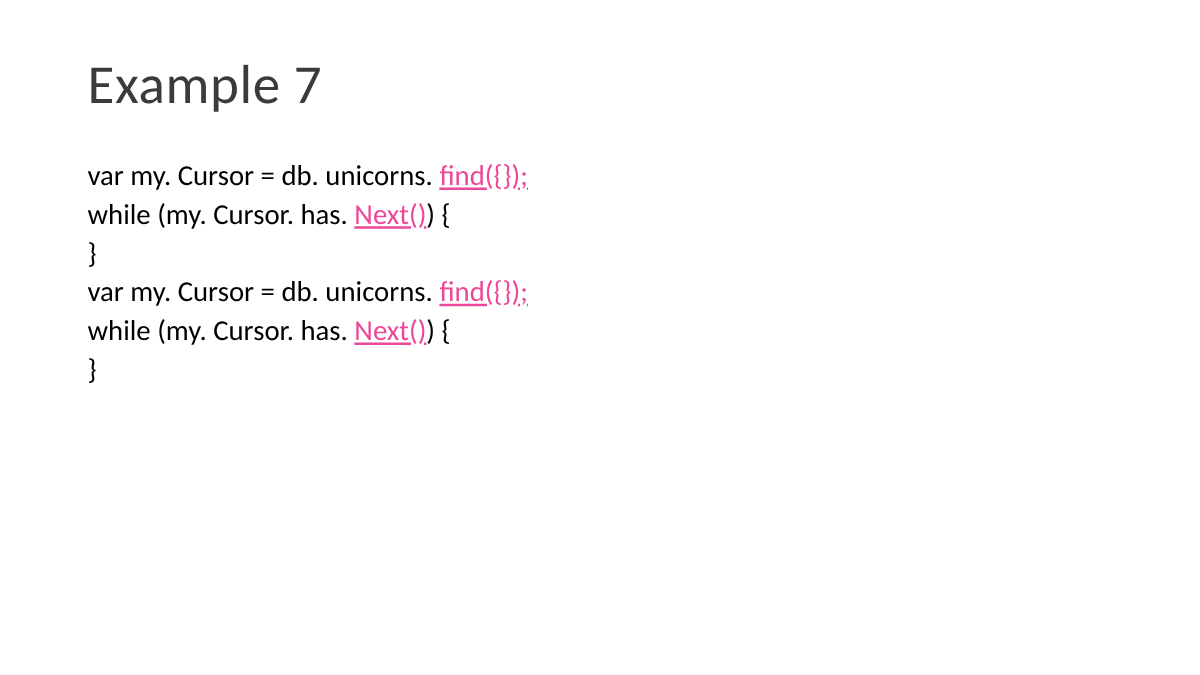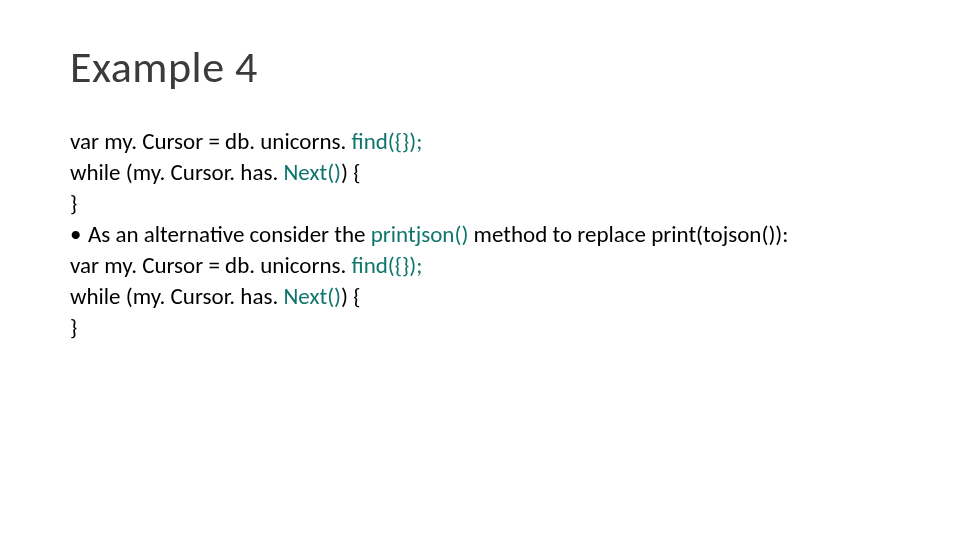--- a/index.html
+++ b/index.html
@@ -41,40 +41,38 @@
     position: relative;
     padding-left: 18px;
   }
   .bullet::before {
     content: "•";
     position: absolute;
     left: 0;
     top: 0;
   }
   .link-style {
-    color: #0f766e;
+    color: #ec4899;
+    text-decoration: underline;
   }
 </style>
 </head>
 <body>
 
 <div class="slide">
-  <h1 class="title">Example 4</h1>
+  <h1 class="title">Example 7</h1>
 
   <div class="body">
     <p>
       <span>var my. Cursor = db. unicorns. </span><span class="link-style">find({});</span>
     </p>
     <p>
       <span>while (my. Cursor. has. </span><span class="link-style">Next()</span><span>) {</span>
     </p>
     <p>}</p>
-    <p class="bullet">
-      <span>As an alternative consider the </span><span class="link-style">printjson()</span><span> method to replace print(tojson()):</span>
-    </p>
     <p>
       <span>var my. Cursor = db. unicorns. </span><span class="link-style">find({});</span>
     </p>
     <p>
       <span>while (my. Cursor. has. </span><span class="link-style">Next()</span><span>) {</span>
     </p>
     <p>}</p>
   </div>
 </div>
 

